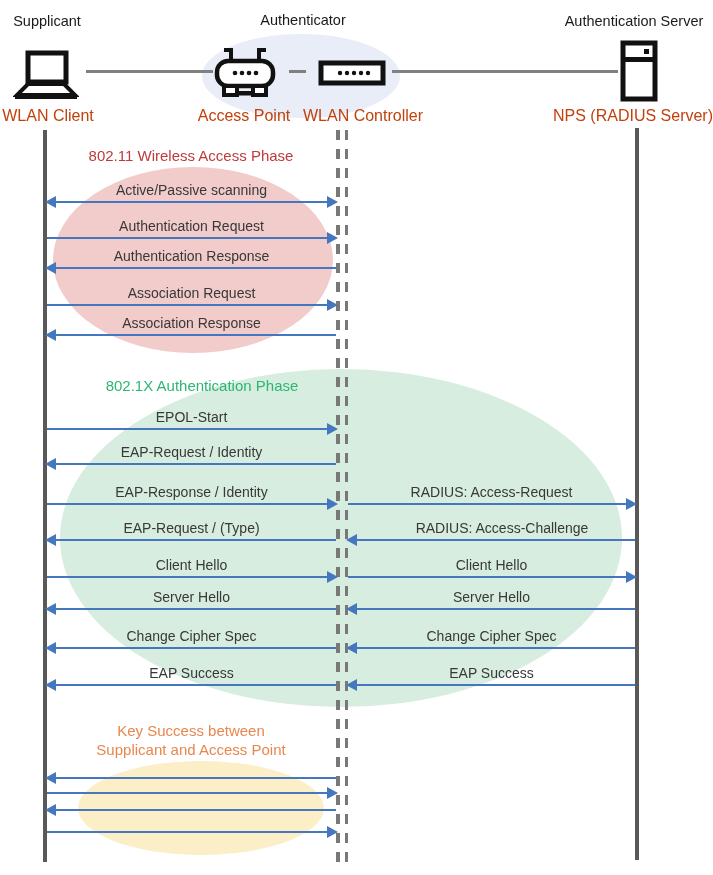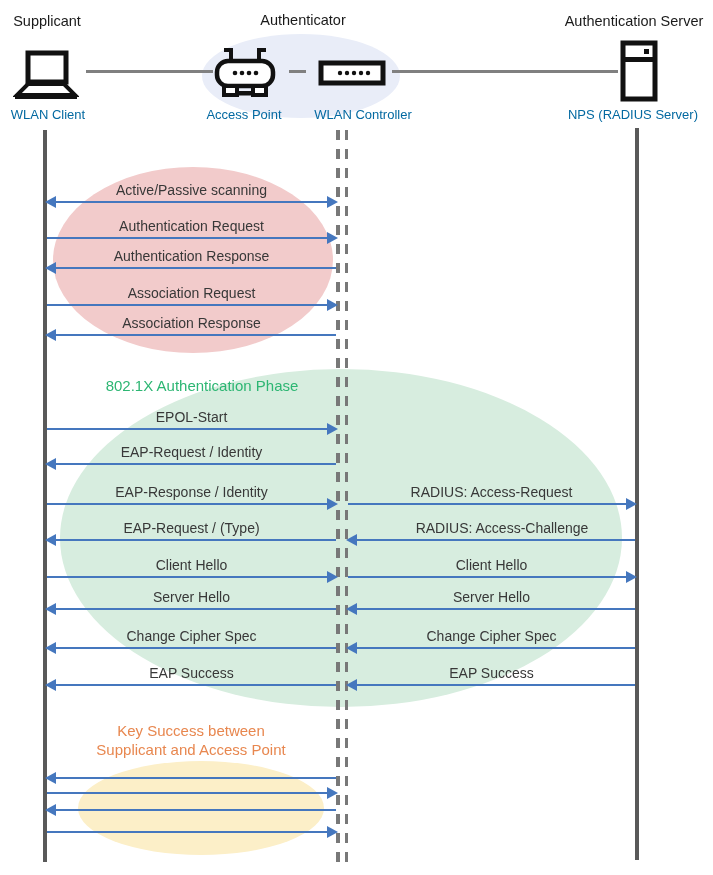--- a/index.html
+++ b/index.html
@@ -3,21 +3,21 @@
 <meta charset="utf-8">
 <style>
   html,body{margin:0;padding:0;background:#fff;}
   .stage{
     position:relative;width:713px;height:875px;background:#fff;overflow:hidden;
     font-family:"Liberation Sans", sans-serif;color:#1f1f1f;
   }
   .abs{position:absolute;}
   
   .role{position:absolute;transform:translateX(-50%);font-size:14.5px;color:#1a1a1a;white-space:nowrap;}
-  .node-label{position:absolute;transform:translateX(-50%);font-size:13px;color:#0369a1;white-space:nowrap;}
+  .node-label{position:absolute;transform:translateX(-50%);font-size:16px;color:#c2410c;white-space:nowrap;}
   
   .connector{position:absolute;height:3px;background:#808080;}
   
   .lifeline{position:absolute;top:130px;height:732px;width:4px;background:var(--lifeline,#595959);}
   .lifeline.dashed{
     background:repeating-linear-gradient(to bottom, #787878 0 10px, transparent 10px 19px);
     width:3.5px;
   }
   
   .ellipse{position:absolute;border-radius:50%;}
@@ -94,20 +94,21 @@
 
   <div class="ellipse" style="left:53px;top:167px;width:280px;height:186px;background:var(--p1fill,#F2CBCB);"></div>
   <div class="ellipse" style="left:60px;top:369px;width:562px;height:338px;background:var(--p2fill,#D7EDDF);"></div>
   <div class="ellipse" style="left:78px;top:761px;width:246px;height:94px;background:var(--p3fill,#FCEFC8);"></div>
 
   <div class="lifeline" style="left:43px;"></div>
   <div class="lifeline dashed" style="left:336px;"></div>
   <div class="lifeline dashed" style="left:344.5px;"></div>
   <div class="lifeline" style="left:635px;top:128px;height:732px;"></div>
 
+  <div class="phase-title" style="left:191px;top:146px;color:var(--p1title,#BE3B3B);">802.11 Wireless Access Phase</div>
   <div class="phase-title" style="left:202px;top:376px;color:var(--p2title,#2DB673);">802.1X Authentication Phase</div>
   <div class="phase-title" style="left:191px;top:721px;color:var(--p3title,#E8874F);">Key Success between
 Supplicant and Access Point</div>
 
   <div class="abs" id="messages-layer" style="left:0;top:0;width:713px;height:875px;">
       <div class="mline" style="left: 47px; top: 201px; width: 289px;">
         <span class="head hr"></span>
         <span class="head hl"></span>
       </div>
       <div class="mlabel" style="left: 191.5px; top: 182px;">Active/Passive scanning</div>

